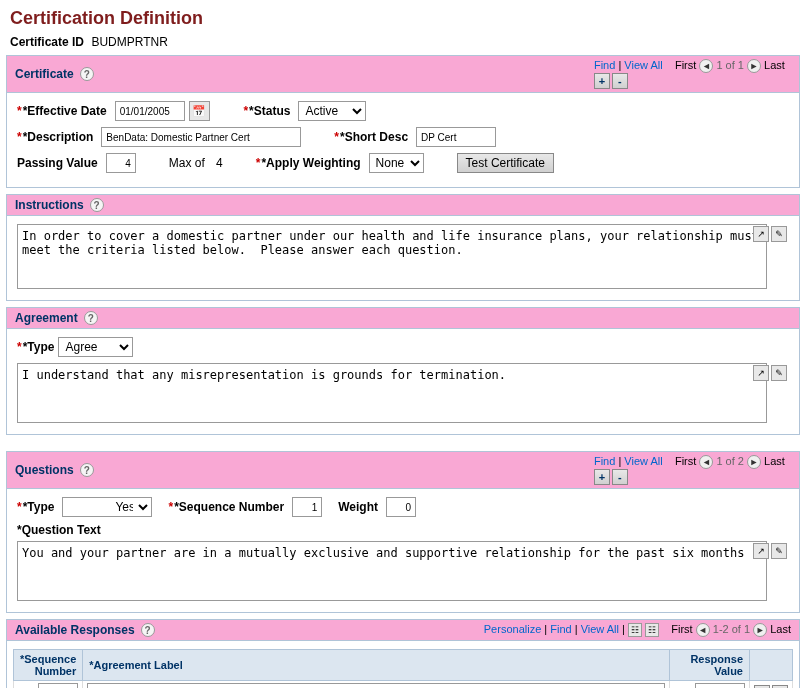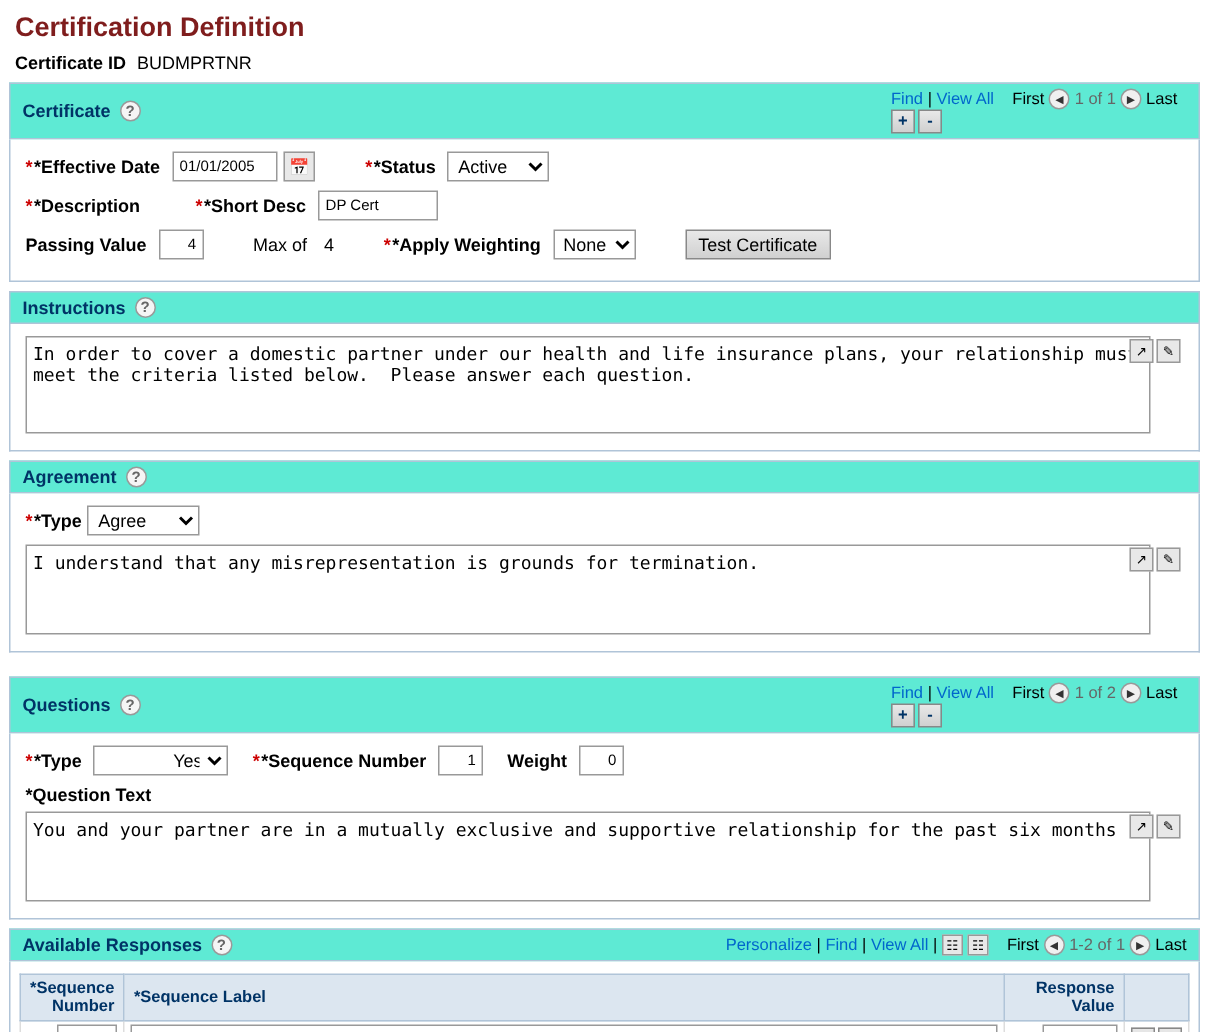--- a/index.html
+++ b/index.html
@@ -3,21 +3,21 @@
   <meta charset="utf-8">
   <style>
     * { box-sizing: border-box; margin: 0; padding: 0; }
     body { font-family: Arial, sans-serif; font-size: 12px; background: #fff; color: #000; }
     
     .page-title { font-size: 18px; font-weight: bold; color: #7f1d1d; padding: 8px 10px 4px; }
     .cert-id-row { padding: 2px 10px 6px; font-size: 12px; }
     .cert-id-label { font-weight: bold; margin-right: 4px; }
     
     .section-header {
-      background: #5eead4;
+      background: #f9a8d4;
       border: 1px solid #b0c4d8;
       padding: 3px 8px;
       display: flex;
       align-items: center;
       justify-content: space-between;
       font-weight: bold;
       color: #003366;
     }
     .section-header .nav-controls { font-size: 11px; font-weight: normal; color: #000; }
     .section-header .nav-controls a { color: #0066cc; text-decoration: none; cursor: pointer; }
@@ -216,20 +216,21 @@
           <span class="form-label required">*Status</span>
           <select>
             <option>Active</option>
             <option>Inactive</option>
           </select>
         </div>
       </div>
       <div class="cert-fields-row">
         <div class="field-group">
           <span class="form-label required">*Description</span>
+          <input type="text" style="width: 200px;" value="BenData: Domestic Partner Cert">
         </div>
         <div class="field-group">
           <span class="form-label required">*Short Desc</span>
           <input type="text" style="width: 80px;" value="DP Cert">
         </div>
       </div>
       <div class="cert-fields-row">
         <div class="field-group">
           <span class="form-label">Passing Value</span>
           <input type="text" style="width: 30px; text-align: right;" value="4">
@@ -374,21 +375,21 @@
       <span class="nav-page">1-2 of 1</span>
       <span class="nav-arrow">►</span>
       <span>Last</span>
     </div>
   </div>
   <div class="section-body" style="padding:4px 6px;">
     <table class="responses-grid">
       <thead>
         <tr>
           <th class="num-col">*Sequence Number</th>
-          <th>*Sequence Label</th>
+          <th>*Agreement Label</th>
           <th class="val-col">Response Value</th>
           <th class="action-col"></th>
         </tr>
       </thead>
       <tbody id="responses-tbody">
       <tr>
     <td class="num-col">
       <input type="text" style="width: 40px; text-align: right;" value="1">
     </td>
     <td>

